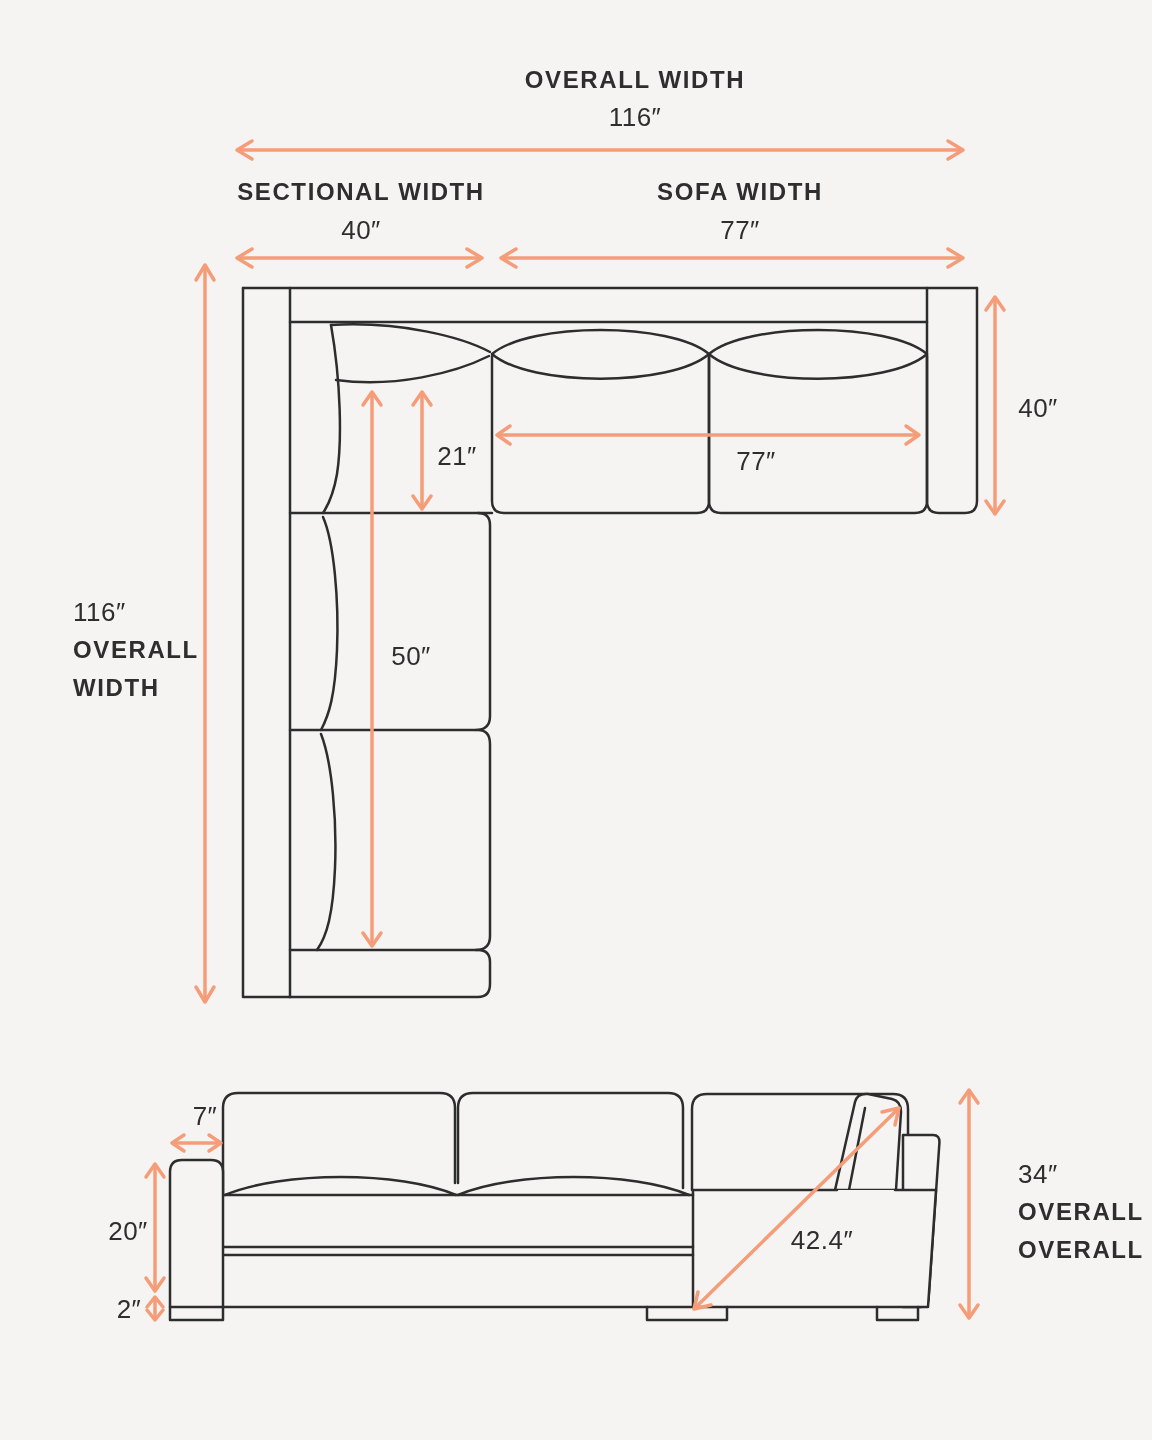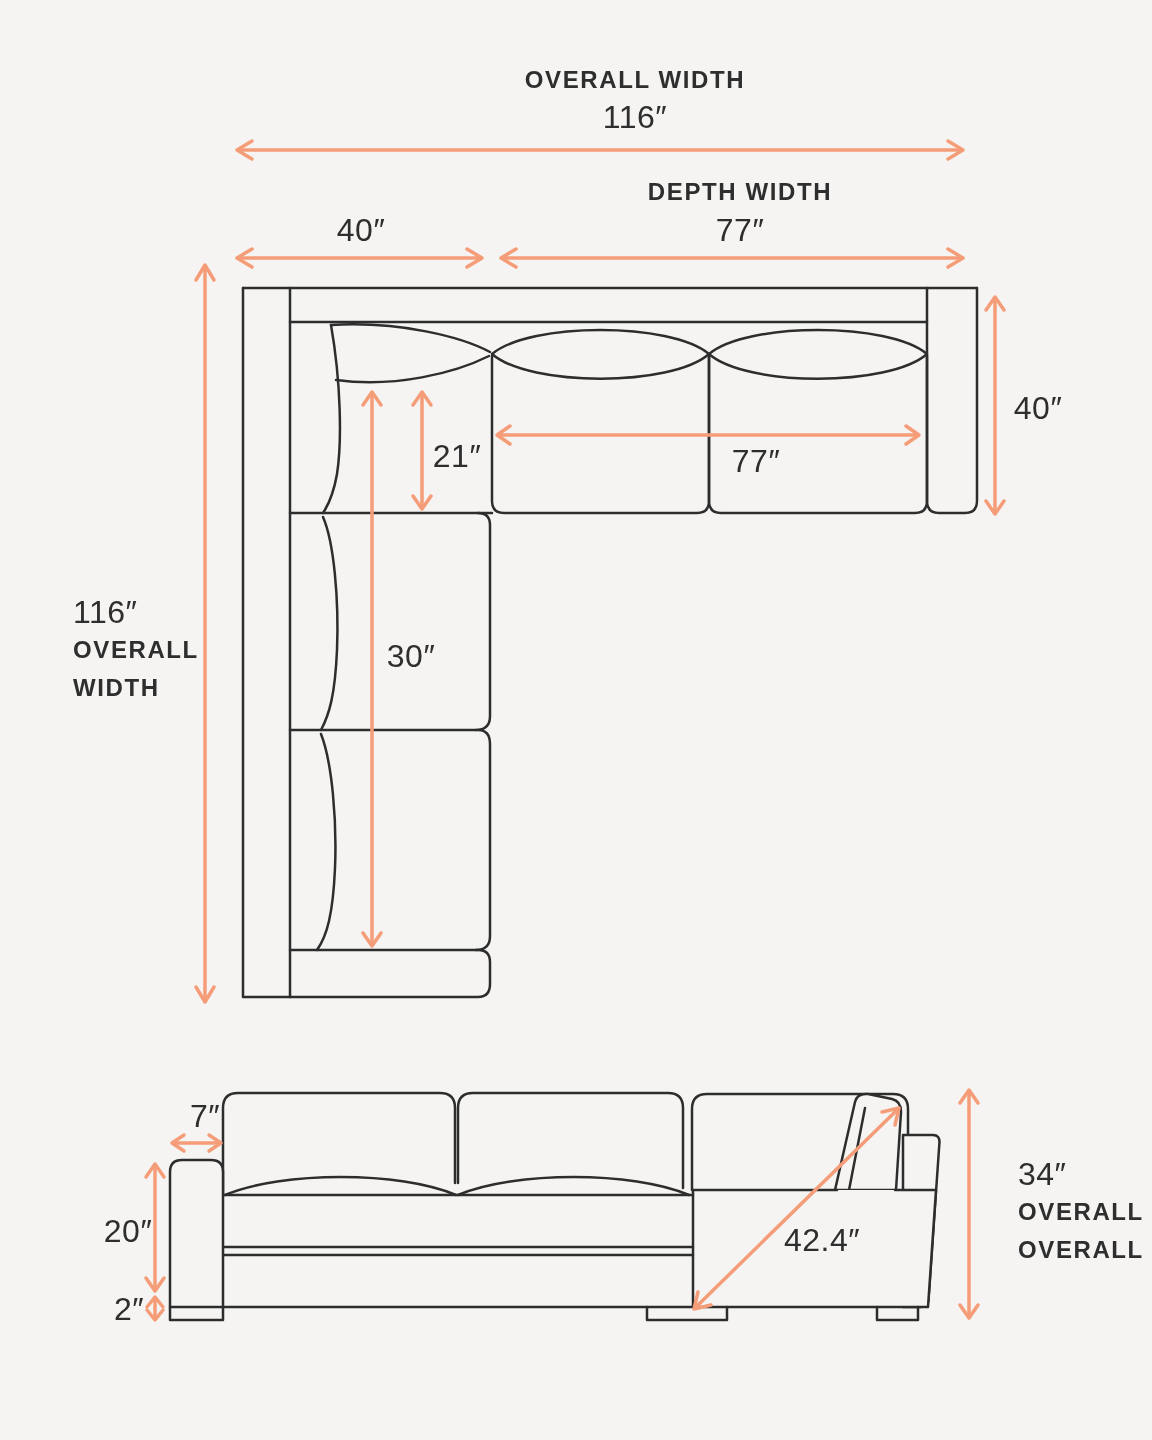--- a/index.html
+++ b/index.html
@@ -5,21 +5,21 @@
   html,body{margin:0;padding:0;background:#f5f4f2;}
   .canvas{
     position:relative;width:1152px;height:1440px;margin:0 auto;
     background:#f5f4f2;overflow:hidden;
     font-family:"Liberation Sans","DejaVu Sans",sans-serif;
     color:#2d2d2d;
   }
   .canvas svg{position:absolute;left:0;top:0;}
   .lbl{position:absolute;transform:translate(-50%,-50%);white-space:nowrap;}
   .title{font-size:24px;font-weight:600;letter-spacing:1.6px;color:#2e2e2e;}
-  .value{font-size:32px;font-weight:400;letter-spacing:0.5px;color:#2e2e2e;}
+  .value{font-size:26px;font-weight:400;letter-spacing:0.5px;color:#2e2e2e;}
   .dimblock{position:absolute;white-space:nowrap;}
   .dimblock .line{display:block;line-height:38px;}
   .dimblock .line.value{line-height:38px;}
   .outline{stroke:#2d2d2d;stroke-width:2.5;fill:none;stroke-linecap:round;stroke-linejoin:round;}
   .outline-fill{stroke:#2d2d2d;stroke-width:2.5;fill:#f5f4f2;stroke-linecap:round;stroke-linejoin:round;}
   .fill-only{fill:#f5f4f2;stroke:none;}
   .arrow{stroke:#f59c78;stroke-width:3.5;fill:none;stroke-linecap:round;stroke-linejoin:round;}
 </style>
 </head>
 <body>
@@ -174,29 +174,30 @@
         <path class="arrow" d="M969,1092 V1316"></path>
         <path class="arrow" d="M960,1103 L969,1090 L978,1103"></path>
         <path class="arrow" d="M960,1305 L969,1318 L978,1305"></path>
       </g>
     </g>
   </svg>
 
   <div class="lbl title" style="left:635px;top:80px">OVERALL WIDTH</div>
   <div class="lbl value" style="left:635px;top:117px">116″</div>
 
+  <div class="lbl title" style="left:361px;top:192px">SECTIONAL WIDTH</div>
   <div class="lbl value" style="left:361px;top:230px">40″</div>
 
-  <div class="lbl title" style="left:740px;top:192px">DEPTH WIDTH</div>
+  <div class="lbl title" style="left:740px;top:192px">SOFA WIDTH</div>
   <div class="lbl value" style="left:740px;top:230px">77″</div>
 
   <div class="lbl value" style="left:1038px;top:408px">40″</div>
   <div class="lbl value" style="left:457px;top:456px">21″</div>
   <div class="lbl value" style="left:756px;top:461px">77″</div>
-  <div class="lbl value" style="left:411px;top:656px">30″</div>
+  <div class="lbl value" style="left:411px;top:656px">50″</div>
 
   <div class="dimblock" style="left:73px;top:593px">
     <span class="line value">116″</span>
     <span class="line title">OVERALL</span>
     <span class="line title">WIDTH</span>
   </div>
 
   <div class="lbl value" style="left:205px;top:1116px">7″</div>
   <div class="lbl value" style="left:128px;top:1231px">20″</div>
   <div class="lbl value" style="left:129px;top:1309px">2″</div>

